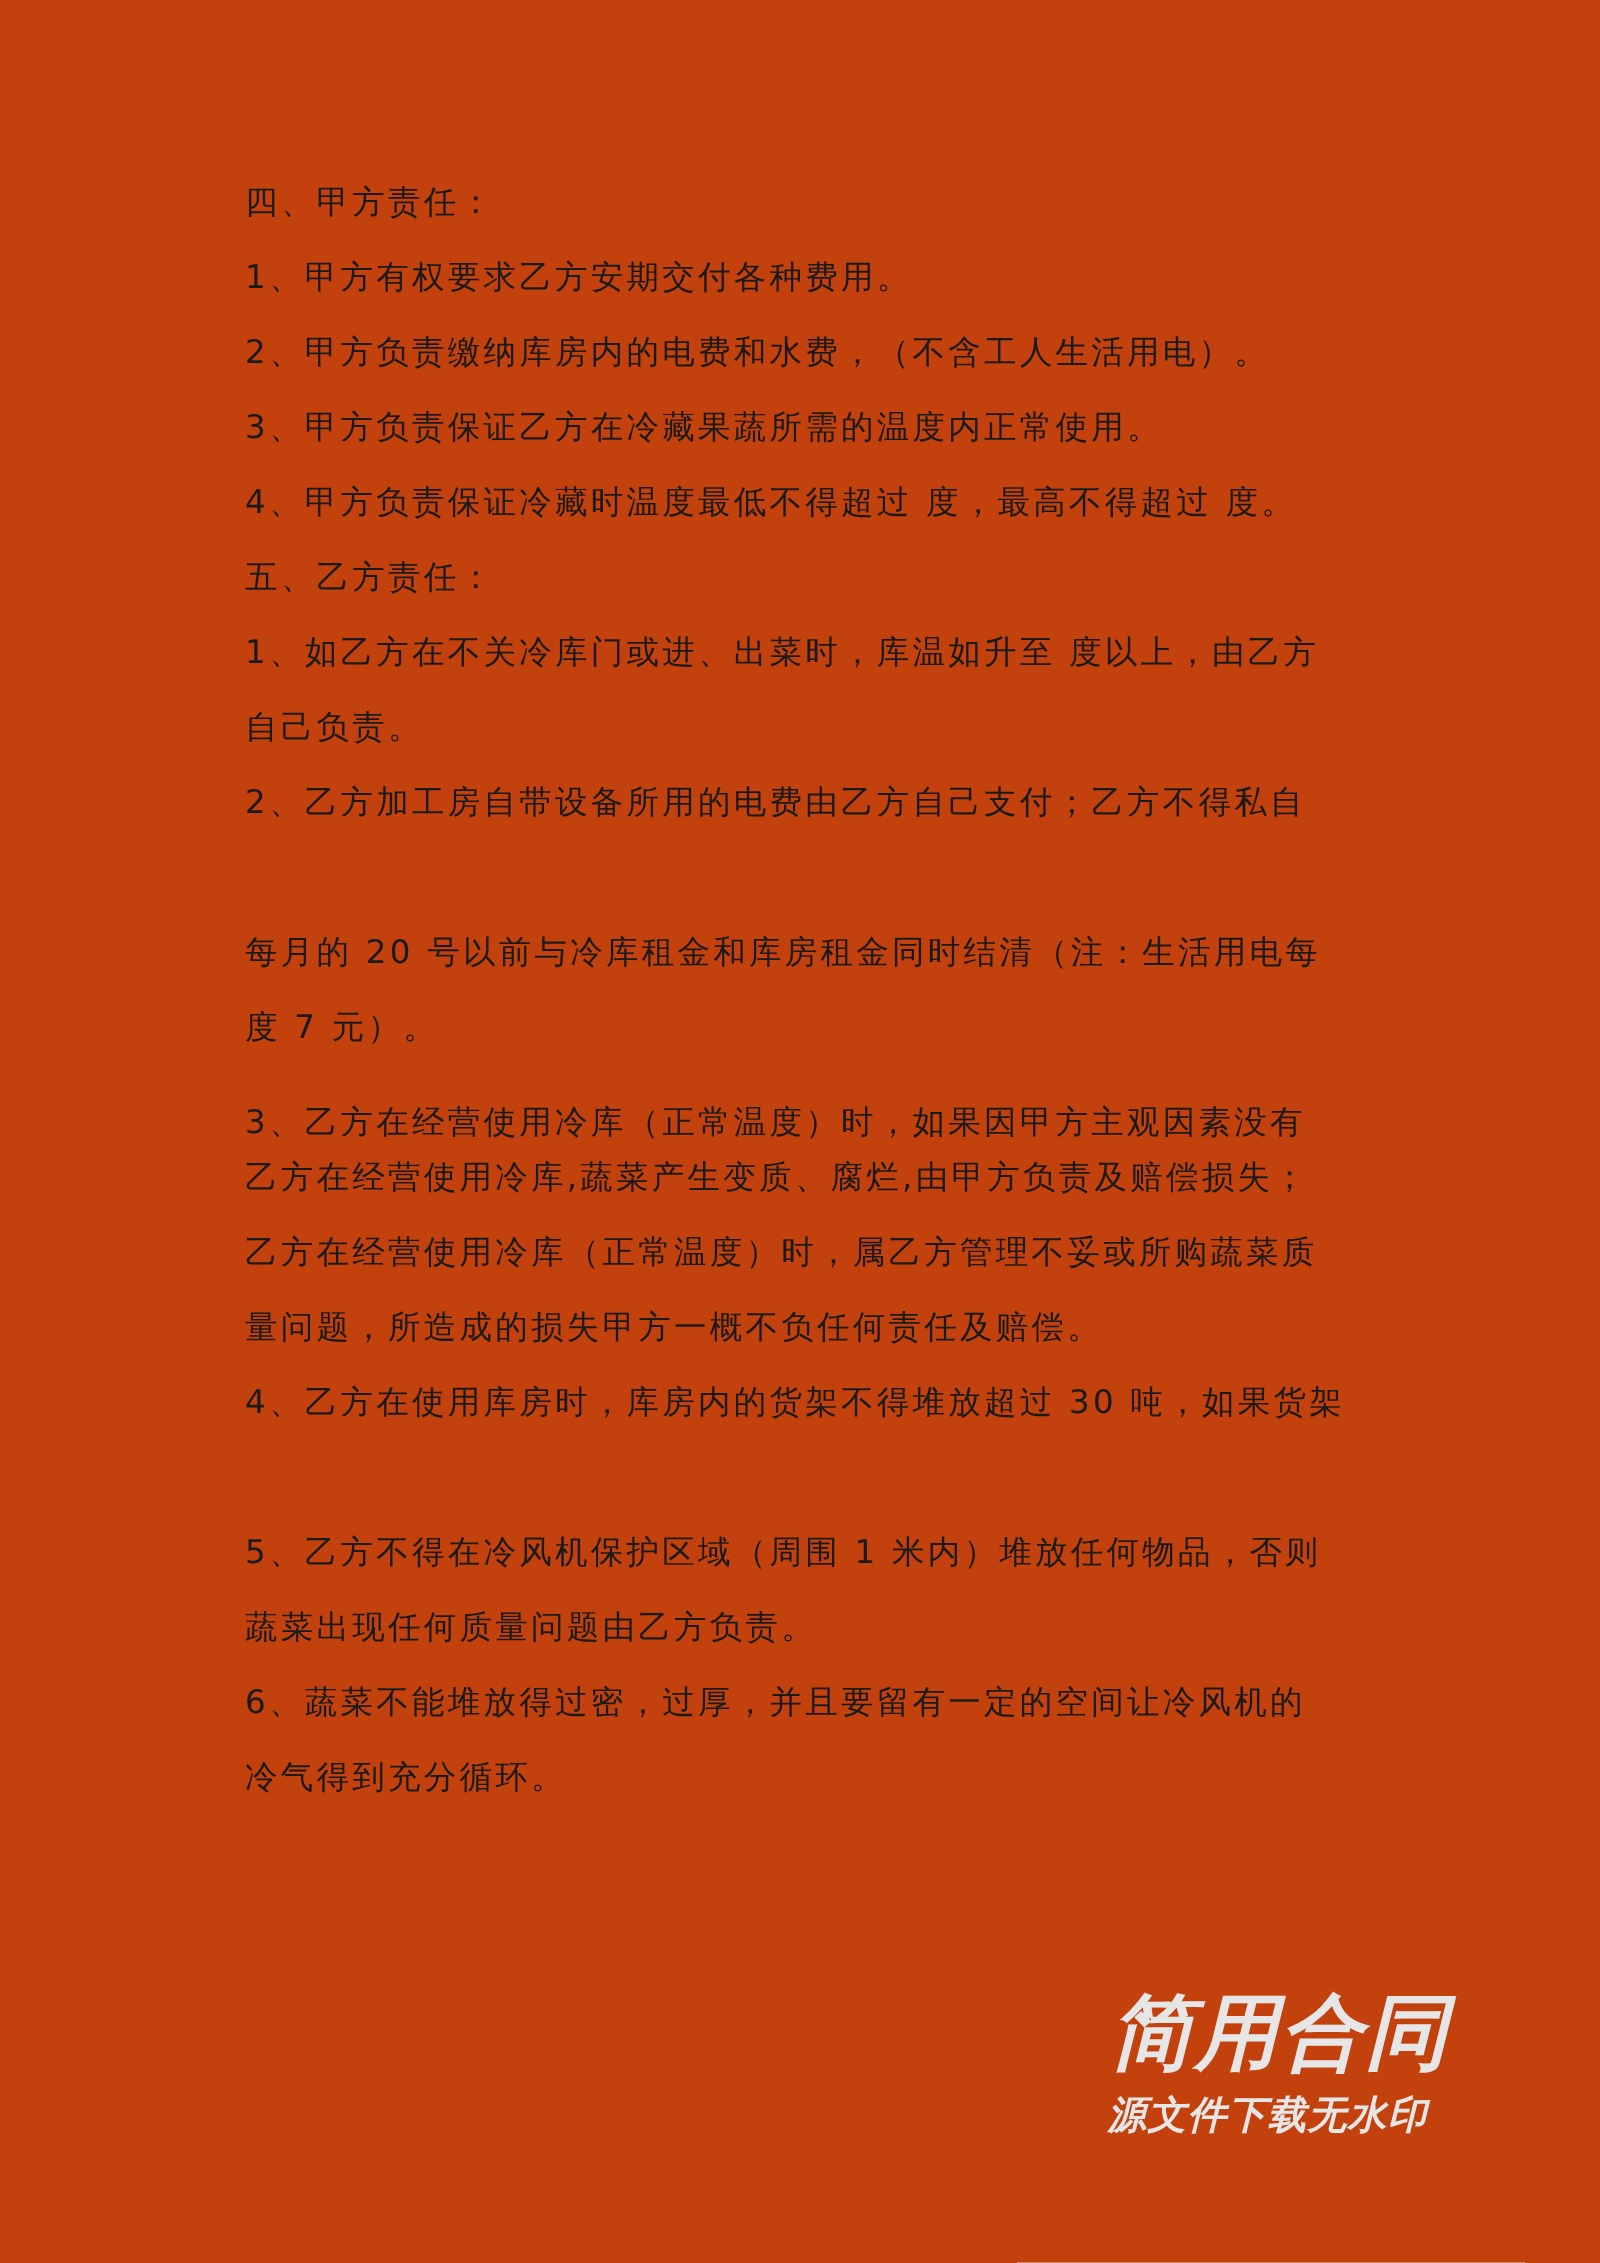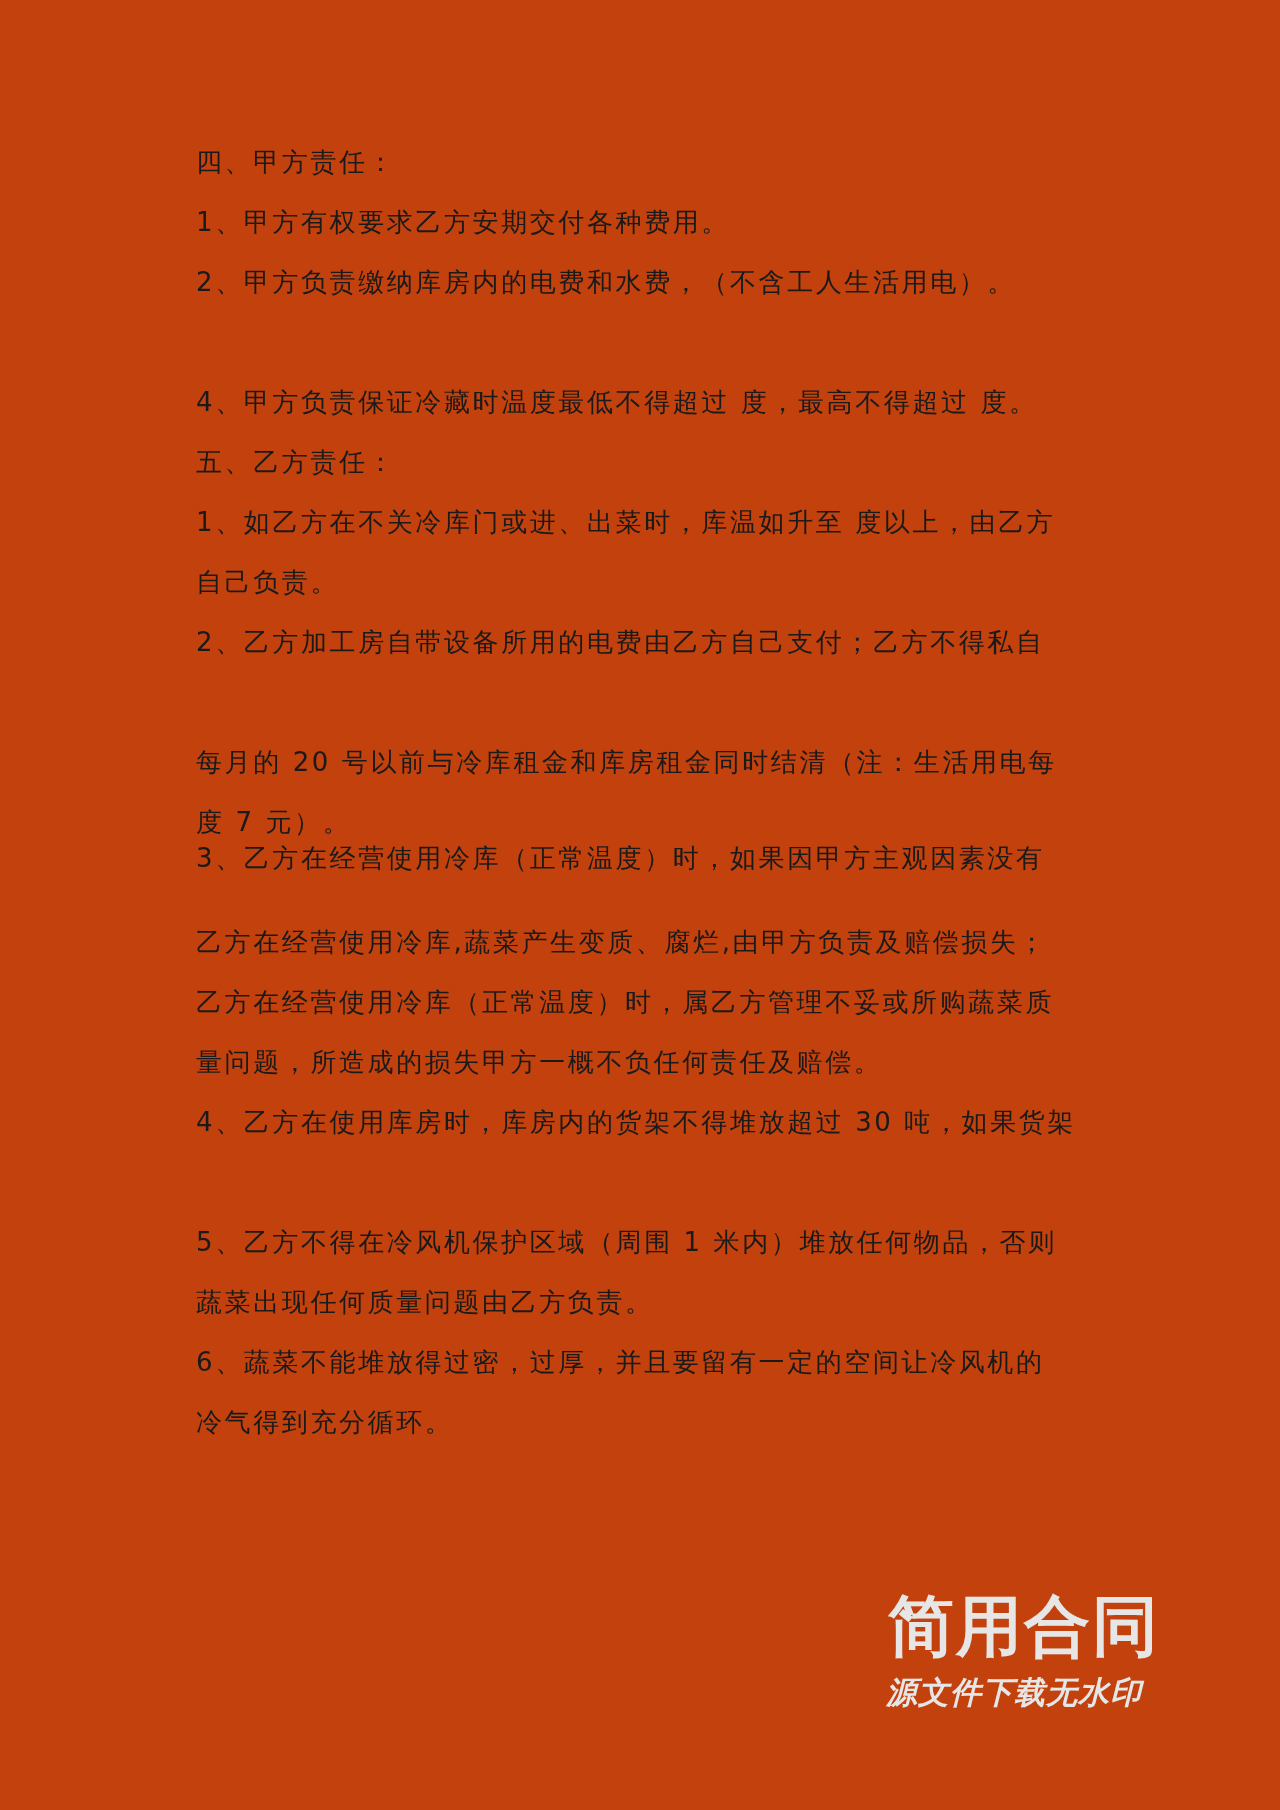--- a/index.html
+++ b/index.html
@@ -40,20 +40,21 @@
       width: 340px;
       height: 120px;
       pointer-events: none;
     }
     .wm-title {
       position: absolute;
       left: 8px;
       top: 2px;
       font-size: 66px;
       font-weight: bold;
+      font-style: italic;
       color: #e6e6e6;
       letter-spacing: 2px;
       line-height: 70px;
       white-space: nowrap;
     }
     .wm-sub {
       position: absolute;
       left: 6px;
       top: 84px;
       font-size: 31px;
@@ -65,28 +66,29 @@
       white-space: nowrap;
     }
   </style>
 </head>
 <body>
 
 <div class="page">
   <div class="line" style="top:144px">四、甲方责任：</div>
   <div class="line" style="top:204px">1、甲方有权要求乙方安期交付各种费用。</div>
   <div class="line" style="top:264px">2、甲方负责缴纳库房内的电费和水费，（不含工人生活用电）。</div>
+  <div class="line" style="top:324px">3、甲方负责保证乙方在冷藏果蔬所需的温度内正常使用。</div>
   <div class="line" style="top:384px">4、甲方负责保证冷藏时温度最低不得超过 度，最高不得超过 度。</div>
   <div class="line" style="top:444px">五、乙方责任：</div>
   <div class="line" style="top:504px">1、如乙方在不关冷库门或进、出菜时，库温如升至 度以上，由乙方</div>
   <div class="line" style="top:564px">自己负责。</div>
   <div class="line" style="top:624px">2、乙方加工房自带设备所用的电费由乙方自己支付；乙方不得私自</div>
   <div class="line" style="top:744px">每月的 20 号以前与冷库租金和库房租金同时结清（注：生活用电每</div>
   <div class="line" style="top:804px">度 7 元）。</div>
-  <div class="line" style="top:840px">3、乙方在经营使用冷库（正常温度）时，如果因甲方主观因素没有</div>
+  <div class="line" style="top:880px">3、乙方在经营使用冷库（正常温度）时，如果因甲方主观因素没有</div>
   <div class="line" style="top:924px">乙方在经营使用冷库,蔬菜产生变质、腐烂,由甲方负责及赔偿损失；</div>
   <div class="line" style="top:1044px">量问题，所造成的损失甲方一概不负任何责任及赔偿。</div>
   <div class="line" style="top:984px">乙方在经营使用冷库（正常温度）时，属乙方管理不妥或所购蔬菜质</div>
   <div class="line" style="top:1104px">4、乙方在使用库房时，库房内的货架不得堆放超过 30 吨，如果货架</div>
   <div class="line" style="top:1224px">5、乙方不得在冷风机保护区域（周围 1 米内）堆放任何物品，否则</div>
   <div class="line" style="top:1284px">蔬菜出现任何质量问题由乙方负责。</div>
   <div class="line" style="top:1344px">6、蔬菜不能堆放得过密，过厚，并且要留有一定的空间让冷风机的</div>
   <div class="line" style="top:1404px">冷气得到充分循环。</div>
 
   <div class="watermark">

